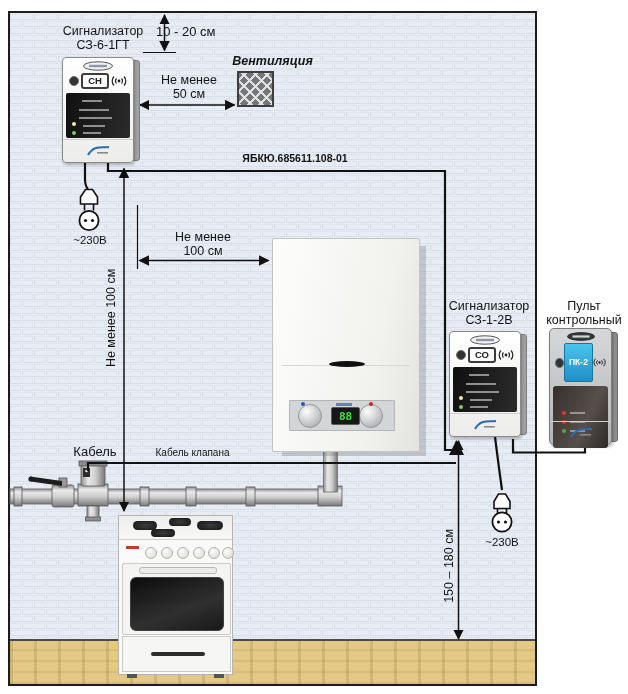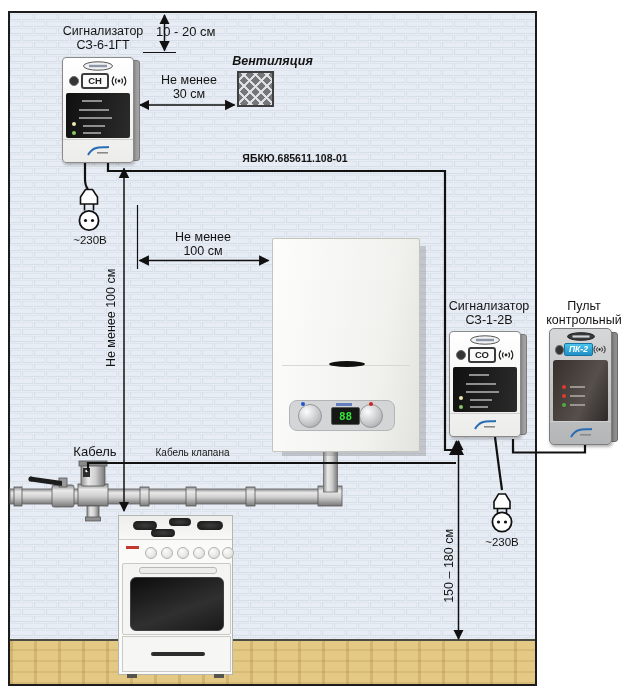--- a/index.html
+++ b/index.html
@@ -56,37 +56,37 @@
   .panel b.d2{left:6px;top:38px;background:#86c86a;}
   .foot{position:absolute;left:0;right:0;bottom:0;height:22px;border-top:1px solid #cfcfcf;
         display:flex;align-items:center;justify-content:center;}
   
   .pult{z-index:5;left:549px;top:328px;width:69px;height:117px;}
   .pult .face{position:absolute;left:0;top:0;width:63px;height:100%;background:linear-gradient(#d6d7d9,#b4b5b7);
               border:1px solid #7d7d7d;border-radius:5px;box-sizing:border-box;box-shadow:1px 2px 3px rgba(0,0,0,.3);}
   .pult .edge{position:absolute;right:0;top:4px;bottom:3px;width:7px;background:#8f8f90;
               border:1px solid #6c6c6c;border-radius:0 3px 3px 0;}
   .pult .row{display:flex;justify-content:space-between;align-items:center;padding:2px 5px 0;}
-  .badge-blue{font-weight:bold;font-style:italic;font-size:8.5px;color:#fff;
+  .badge-blue{font-weight:bold;font-size:8.5px;color:#fff;
               background:linear-gradient(#4ac4ec,#1f8fc6);border:1px solid #17739f;border-radius:2px;
-              padding:0 4px;line-height:11px;}
+              padding:13px 4px;line-height:11px;}
   .pult .panel2{position:relative;margin:4px 3px 0;height:62px;border-radius:3px;
                 background:linear-gradient(115deg,#362f2c,#564f4b 60%,#2d2927);}
   .led{position:absolute;left:9px;display:flex;align-items:center;gap:4px;}
   .led s{display:block;width:4px;height:4px;border-radius:50%;text-decoration:none;}
   .led i{display:block;width:15px;height:2px;background:#9a948e;}
   
   .boiler{left:272px;top:238px;width:148px;height:214px;z-index:4;
           background:linear-gradient(100deg,#fdfdfc,#f1f1ee 70%,#e2e2de);
           border:1px solid #c4c4be;box-sizing:border-box;border-radius:2px;
           box-shadow:8px 6px 0 -2px rgba(110,110,110,.30);}
   .b-line{position:absolute;left:9px;top:126px;width:128px;height:1px;background:#d8d8d2;}
   .b-slot{position:absolute;left:56px;top:122px;width:36px;height:6px;background:#101010;border-radius:50%;}
   .b-panel{position:absolute;left:16px;top:161px;width:104px;height:29px;background:#d3d5d6;
-           border:1px solid #b2b4b6;border-radius:8px;}
+           border:1px solid #b2b4b6;border-radius:1px;}
   .knob{position:absolute;width:22px;height:22px;border-radius:50%;
         background:radial-gradient(circle at 35% 30%,#fdfdfd,#babbbd 70%,#8e8f91);
         border:1px solid #97989a;}
   .knob .mark{position:absolute;width:4px;height:4px;border-radius:50%;top:-3px;left:2px;}
   .b-disp{position:absolute;left:41px;top:6px;width:27px;height:16px;background:#151815;
           border:1px solid #5a5a5a;border-radius:2px;display:flex;align-items:center;justify-content:center;
           font-family:"DejaVu Sans Mono",monospace;font-weight:bold;font-size:11px;color:#35e83c;}
   .b-micro{position:absolute;left:46px;top:2px;width:16px;height:3px;background:rgba(40,80,180,.65);}
   
   .stove{left:118px;top:515px;width:115px;height:160px;z-index:4;background:#fafaf8;
@@ -376,21 +376,21 @@
 </div>
 
 <div class="lbl" style="left:55px;top:25px;width:96px;">
   <div>Сигнализатор</div>
   <div>СЗ-6-1ГТ</div>
 </div>
 <div class="lbl" style="left:156px;top:25px;font-size:13px;">10 - 20 см</div>
 <div class="lbl ital" style="left:230px;top:55px;width:85px;">Вентиляция</div>
 <div class="lbl" style="left:156px;top:74px;width:66px;">
   <div>Не менее</div>
-  <div>30 см</div>
+  <div>50 см</div>
 </div>
 <div class="lbl small" style="left:230px;top:153px;width:130px;">ЯБКЮ.685611.108-01</div>
 <div class="lbl v230" style="left:62px;top:234px;width:56px;">~230В</div>
 <div class="lbl" style="left:168px;top:231px;width:70px;">
   <div>Не менее</div>
   <div>100 см</div>
 </div>
 <div class="lbl vert" style="left:57px;top:311px;width:110px;">Не менее 100 см</div>
 <div class="lbl big" style="left:130px;top:351px;width:140px;">
 </div>

